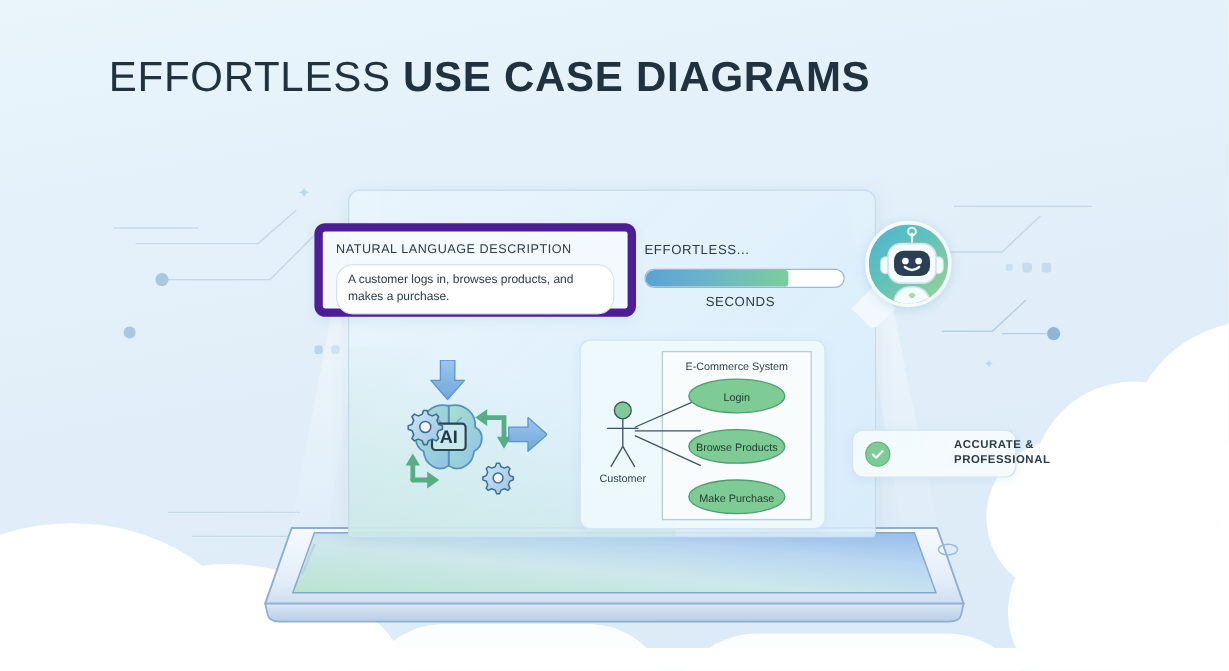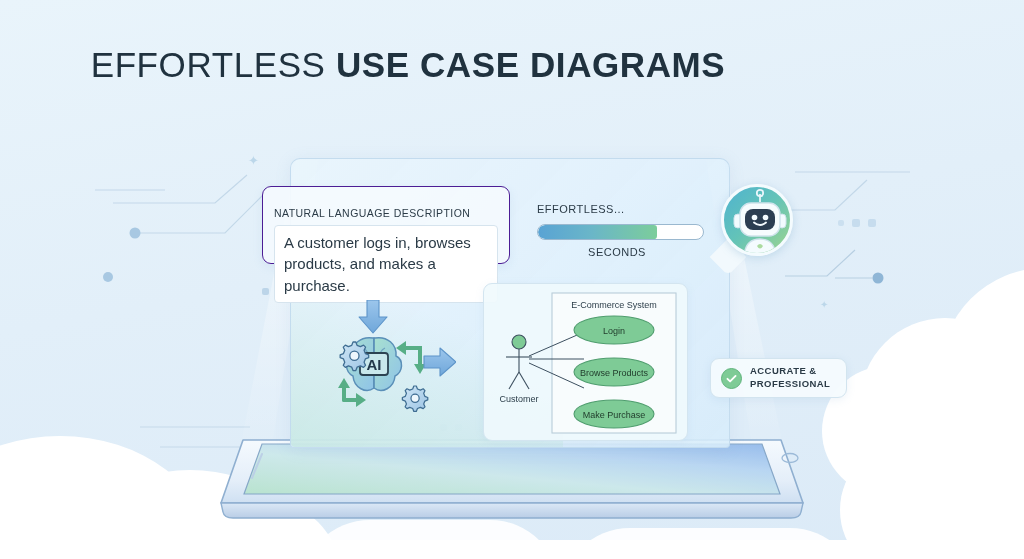--- a/index.html
+++ b/index.html
@@ -40,30 +40,30 @@
     box-shadow:0 2px 16px rgba(120,160,200,.12);
   }
   .screen-green {
     position:absolute; left:0; bottom:0; width:62%; height:55%;
     background:linear-gradient(20deg,rgba(170,222,200,.42),rgba(190,230,220,0) 72%);
     border-radius:0 0 0 4px;
   }
 
   
   .nl-card {
-    position:absolute; left:262px; top:186px; width:248px; height:78px;
+    position:absolute; left:262px; top:186px; width:268px; height:78px;
     background:rgba(244,250,254,.93);
-    border:1px solid #4c1d95; border-radius:9px;
+    border:7px solid #4c1d95; border-radius:9px;
     box-shadow:0 3px 10px rgba(130,170,205,.14);
-    padding:20px 11px;
+    padding:9px 11px;
   }
   .nl-title { font-size:10.5px; letter-spacing:.45px; color:#2b3b47; font-weight:400; }
   .nl-input {
-    margin-top:6px; background:#fff; border:1px solid #d6e4ee; border-radius:4px;
-    padding:6px 9px; font-size:15px; color:#2a3a46; line-height:1.42;
+    margin-top:6px; background:#fff; border:1px solid #d6e4ee; border-radius:14px;
+    padding:6px 9px; font-size:10px; color:#2a3a46; line-height:1.42;
   }
 
   
   .gen { position:absolute; left:537px; top:203px; width:168px; }
   .gen-label { font-size:11px; letter-spacing:.5px; color:#2b3b47; }
   .gen-track {
     margin-top:9px; height:16px; width:167px; background:#fff;
     border:1.3px solid #9ab8cf; border-radius:9px; overflow:hidden;
   }
   .gen-fill { height:100%; width:72%; border-radius:9px 4px 4px 9px;
@@ -98,21 +98,21 @@
     position:absolute; left:710px; top:358px; width:137px; height:40px;
     background:rgba(244,251,254,.95); border:1px solid #d2e4ef; border-radius:9px;
     box-shadow:0 2px 8px rgba(130,170,205,.14);
     display:flex; align-items:center; gap:8px; padding:0 10px;
   }
   .acc-check {
     width:21px; height:21px; border-radius:50%; background:#7ecb96;
     border:1.5px solid #5fb47c; flex:0 0 auto;
     display:flex; align-items:center; justify-content:center;
   }
-  .acc-text { font-size:9.5px; letter-spacing:.45px; color:#2b3b47; line-height:1.35; font-weight:700; }
+  .acc-text { font-size:9.5px; letter-spacing:.45px; color:#2b3b47; line-height:1.35; font-weight:700;margin-left:45px; }
 </style>
 </head>
 <body>
 
 <div class="bg-layer">
 
   <svg class="circuit" style="left:95px; top:165px; width:260px; height:200px;">
     <path d="M0,25 L70,25" stroke="#c3d8e9" stroke-width="1.2"></path>
     <path d="M18,38 L120,38 L152,10" stroke="#c3d8e9" stroke-width="1.2"></path>
     <path d="M40,68 L130,68 L168,30" stroke="#c3d8e9" stroke-width="1.2"></path>

